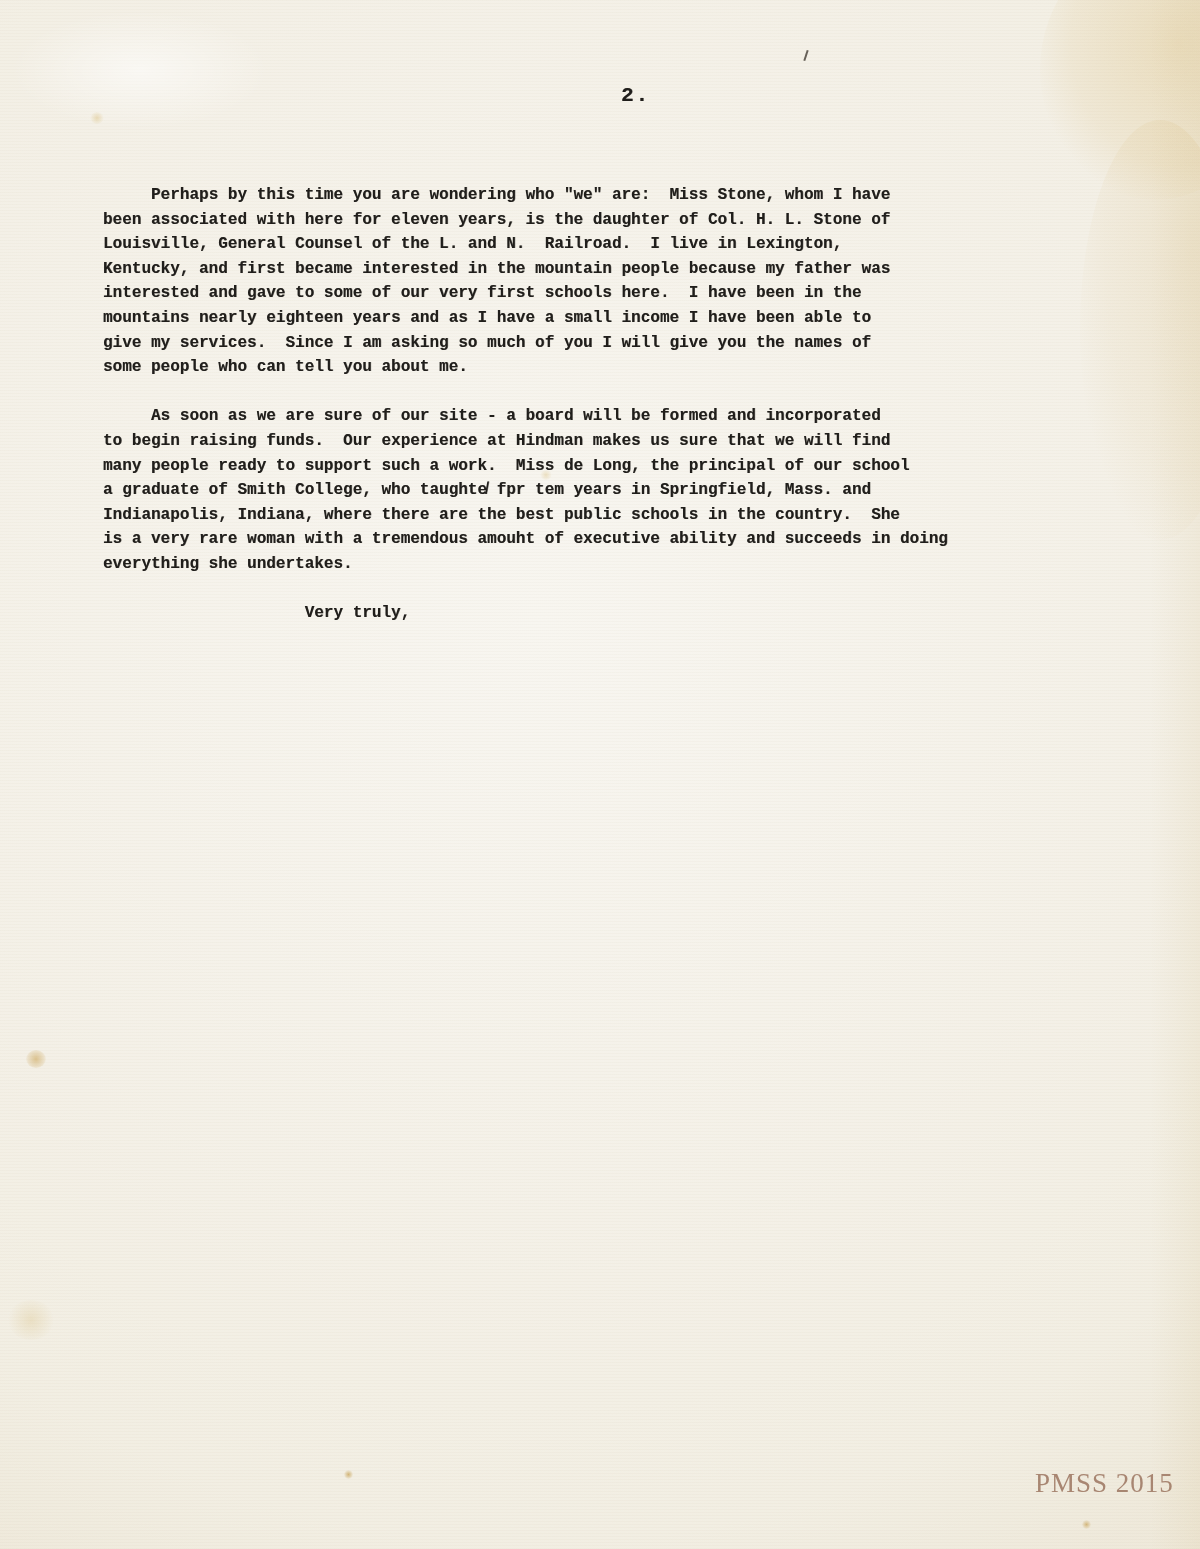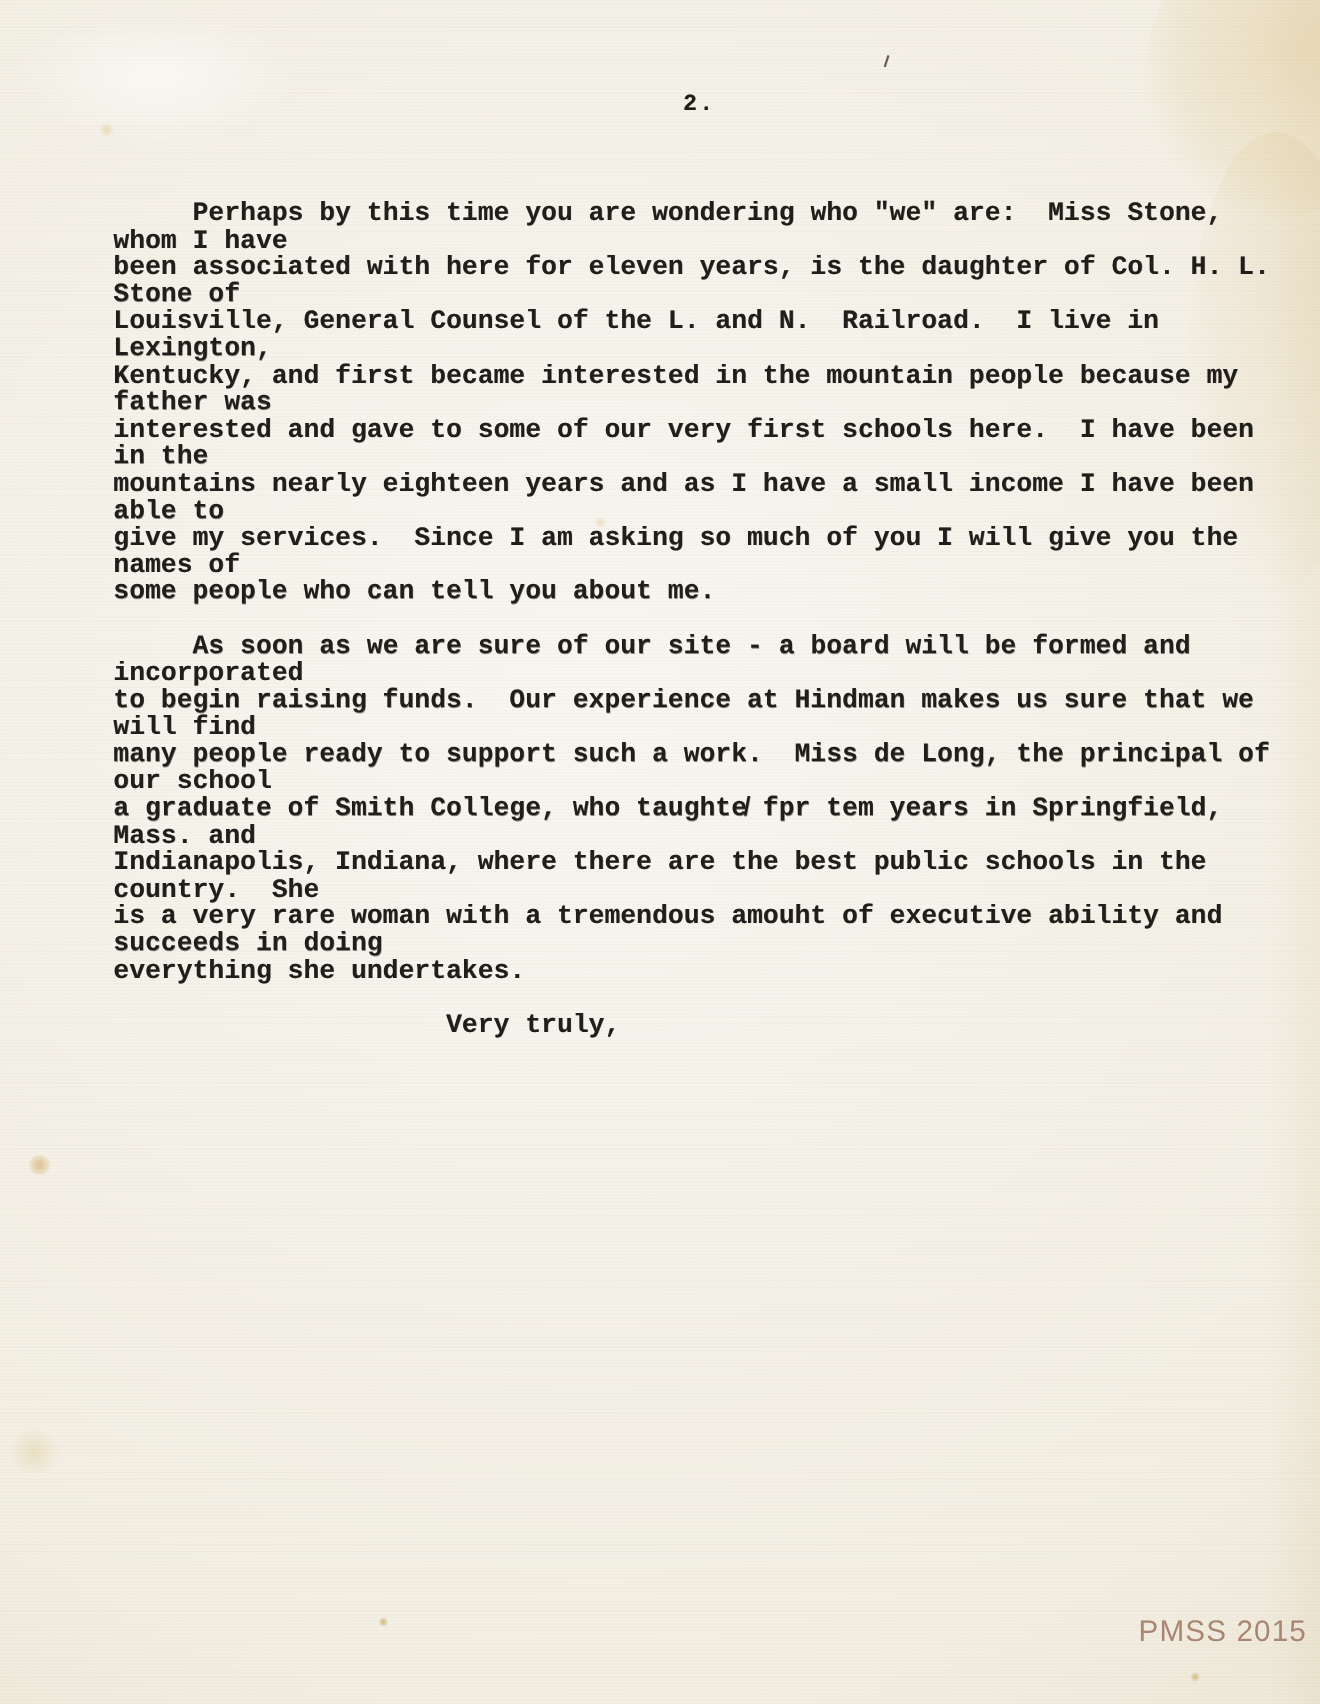--- a/index.html
+++ b/index.html
@@ -36,38 +36,38 @@
     color: #1f1d1a;
     letter-spacing: 2px;
     text-shadow: 0.4px 0.4px 0.5px rgba(25,22,18,0.55);
   }
 
   .letter-body {
     position: absolute;
     left: 103px;
     top: 183px;
     width: 1075px;
-    font-size: 24px;
+    font-size: 16px;
     line-height: 24.6px;
     font-weight: 700;
     color: #201e1b;
     text-shadow: 0.4px 0.4px 0.6px rgba(30,27,22,0.5);
   }
 
   .para {
     margin: 0 0 24.6px 0;
     white-space: pre-wrap;
   }
   .para:last-child { margin-bottom: 12px; }
 
   .watermark {
     position: absolute;
     left: 1035px;
     top: 1468px;
-    font-family: Liberation Sans, sans-serif;
+    font-family: Liberation Serif, serif;
     font-size: 27px;
     color: rgba(155, 116, 95, 0.85);
     letter-spacing: 1px;
   }
 
   
   .stain { position: absolute; border-radius: 50%; pointer-events: none; }
 
   .stain-top-right-large {
     left: 1040px; top: -60px; width: 230px; height: 260px;

